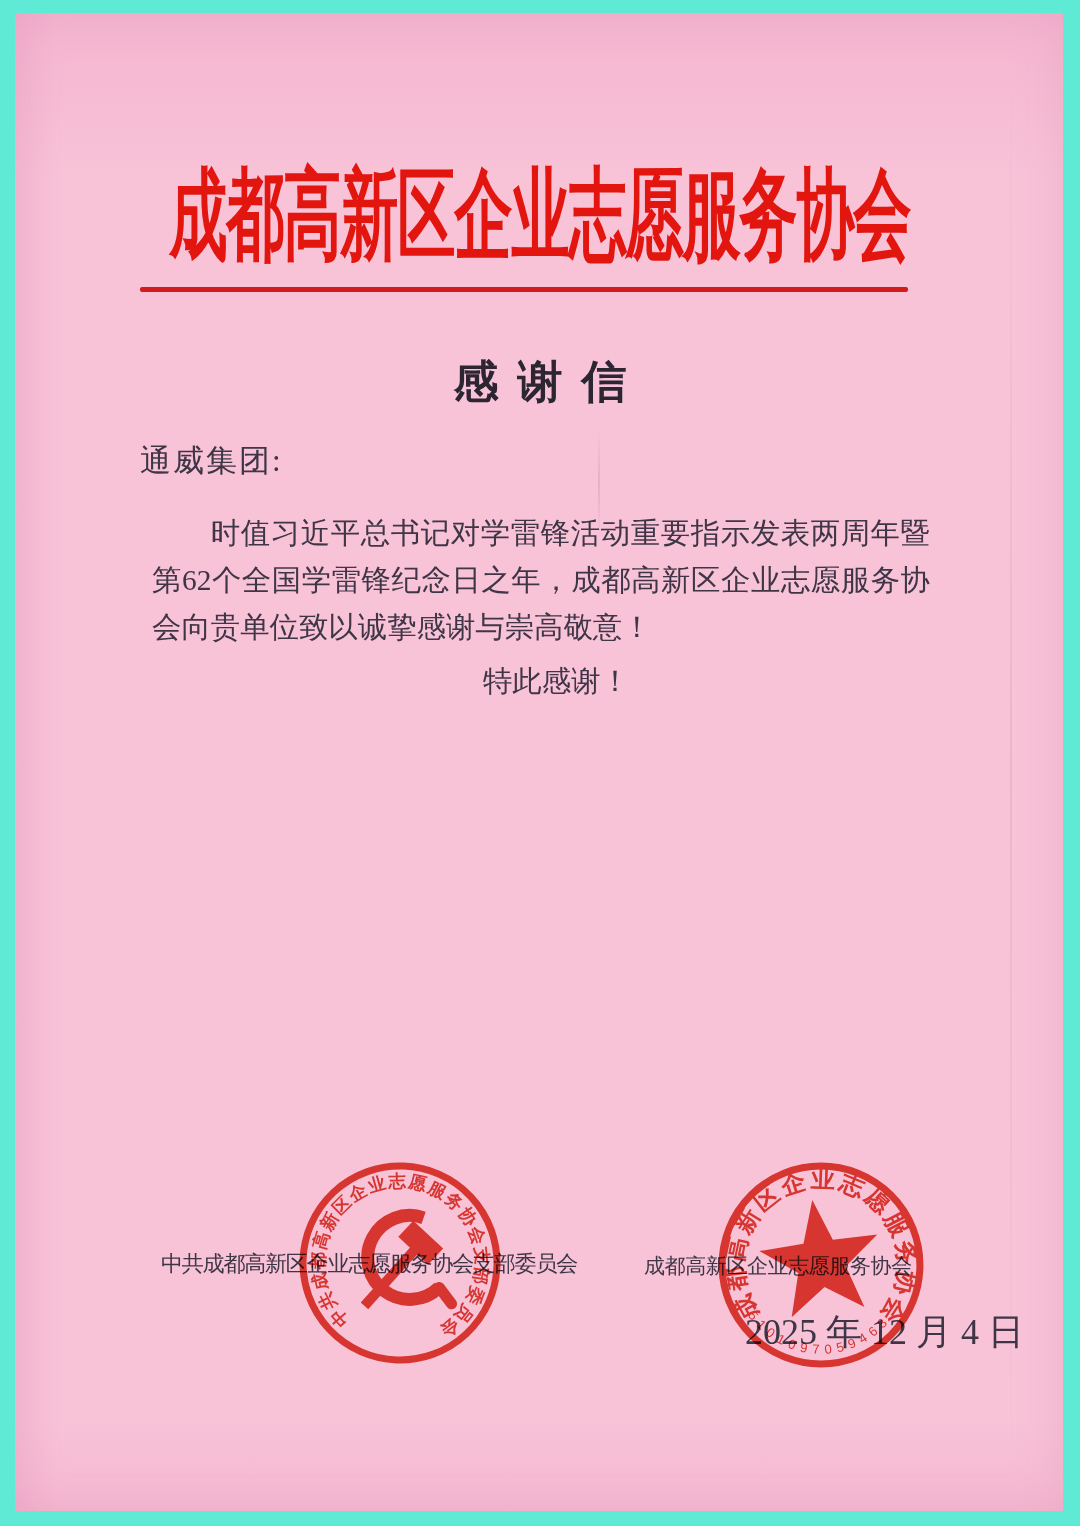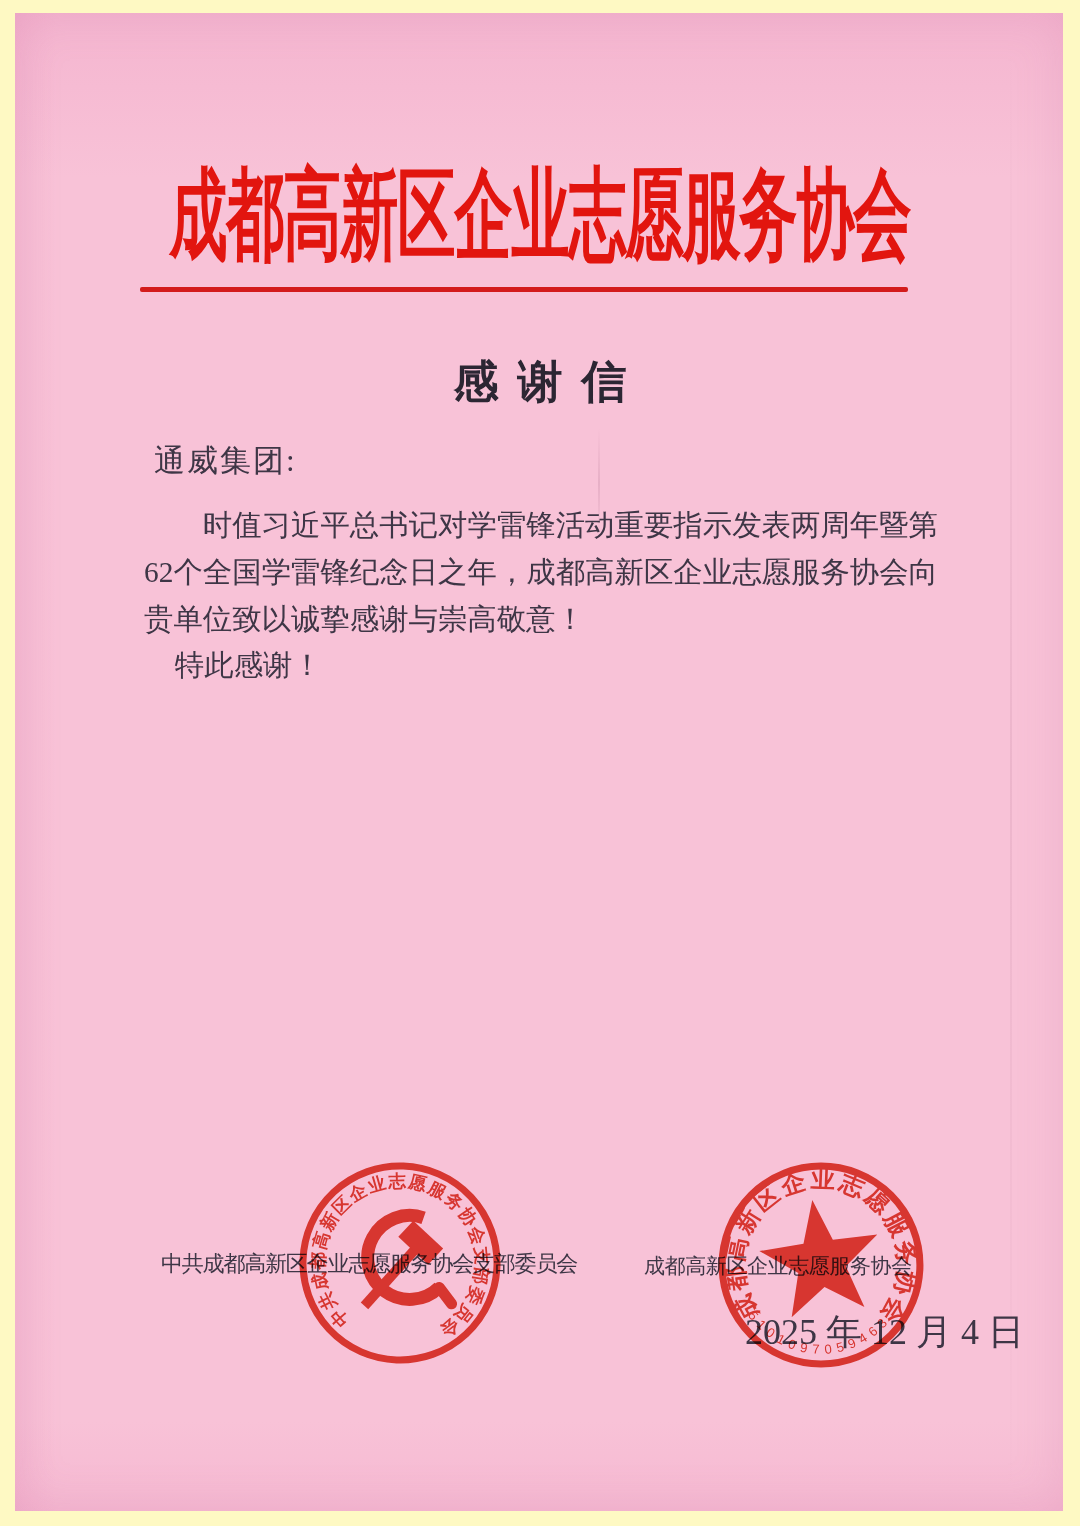--- a/index.html
+++ b/index.html
@@ -1,20 +1,20 @@
 <!DOCTYPE html>
 <html><head>
 <meta charset="utf-8">
 <style>
   html, body { margin: 0; padding: 0; background: #ffffff; }
   .canvas {
     position: relative;
     width: 1080px;
     height: 1526px;
-    background: #fef9c3;
+    background: #5eead4;
     overflow: hidden;
     font-family: "Liberation Serif", "DejaVu Serif", serif;
   }
   .paper {
     position: absolute;
     left: 15px; top: 13px;
     width: 1048px; height: 1498px;
     background:
       linear-gradient(180deg, rgba(236,152,191,0.30) 0%, rgba(236,152,191,0.0) 11%),
       linear-gradient(0deg,   rgba(236,152,191,0.22) 0%, rgba(236,152,191,0.0) 6%),
@@ -60,36 +60,36 @@
     width: 1080px;
     text-align: center;
     font-size: 45px;
     font-weight: bold;
     color: #2c2633;
     letter-spacing: 19px;
     text-indent: 19px;
   }
   .salutation {
     position: absolute;
-    left: 154px; top: 440px;
+    left: 140px; top: 440px;
     font-size: 31px;
     color: #3e3646;
     letter-spacing: 2px;
   }
   .body-text {
     position: absolute;
     left: 144px; top: 502px;
     width: 794px;
     font-size: 29.4px;
     line-height: 46.8px;
     color: #3e3646;
     text-align: justify;
   }
-  .body-text p { margin: 0; text-indent: 2em; }
-  .body-text .closing { text-indent: 1.05em; text-align: left; }
+  .body-text p { margin: 8px; text-indent: 2em; }
+  .body-text .closing { text-indent: 1.05em; text-align: center; }
 
   .sign-left {
     position: absolute;
     left: 161px; top: 1249px;
     font-size: 22px;
     letter-spacing: -1.2px;
     color: #3e3646;
     white-space: nowrap;
   }
   .sign-right {

